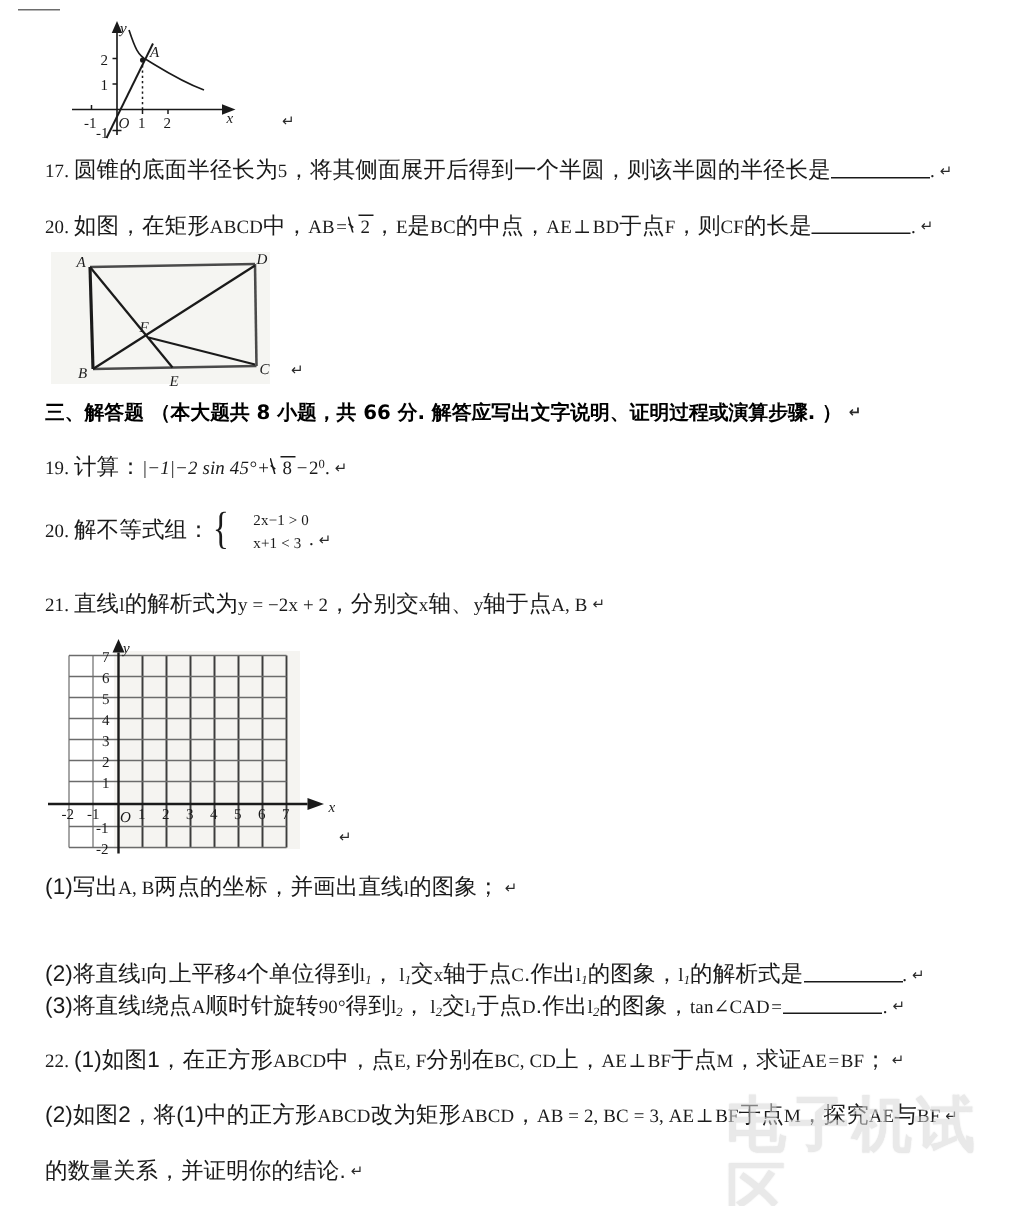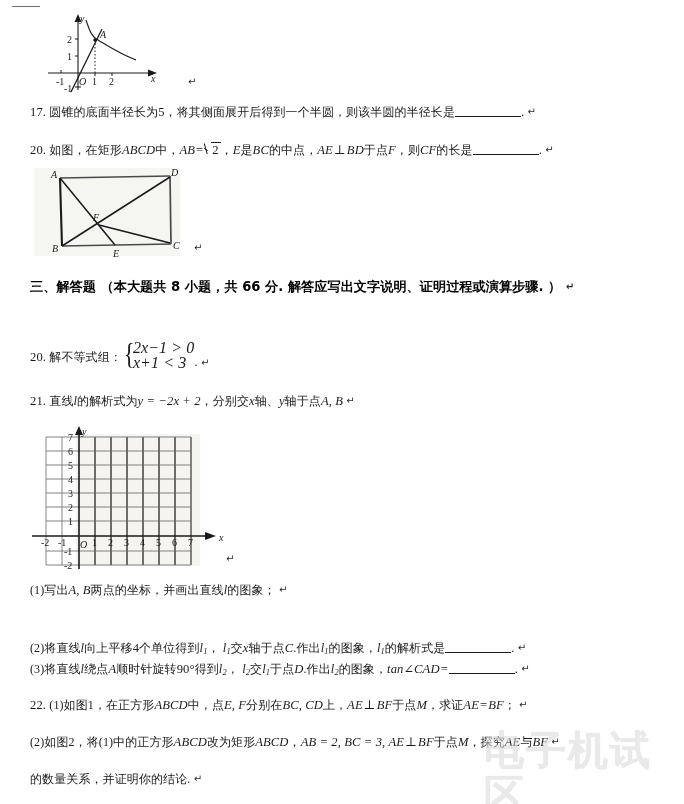--- a/index.html
+++ b/index.html
@@ -24,22 +24,22 @@
   }
 
   
   .line {
     position: absolute;
     font-size: 12.6px;
     line-height: 1.25;
     white-space: nowrap;
     letter-spacing: 0.1px;
   }
-  .cn { font-family: Liberation Serif, serif; font-size: 12px; }
-  .mi { font-family: "Liberation Serif", "DejaVu Serif", serif; font-style: italic; }
+  .cn { font-family: Liberation Sans, sans-serif; font-size: 15px; }
+  .mi { font-family: "Liberation Serif", "DejaVu Serif", serif; }
   .mn { font-family: "Liberation Serif", "DejaVu Serif", serif; font-style: normal; }
   .op { font-family: "Liberation Serif", "DejaVu Serif", serif; font-style: normal; padding: 0 1px; }
   .sub { font-size: 8.4px; vertical-align: -0.25em; font-style: italic; }
   .sup { font-size: 8.4px; vertical-align: 0.5em; font-style: normal; }
   .blank {
     display: inline-block;
     border-bottom: 1px solid #1a1a1a;
     width: 66px;
     height: 11px;
     vertical-align: -1px;
@@ -106,21 +106,21 @@
   .system .brace {
     position: absolute;
     left: 0; top: -2px;
     font-size: 30px;
     line-height: 30px;
     font-family: "Liberation Serif", serif;
     color: #1a1a1a;
     transform: scaleX(0.75);
   }
   .system .rows { display: inline-block; }
-  .system .r { display: block; line-height: 15px; font-size: 16px; white-space: nowrap; }
+  .system .r { display: block; line-height: 15px; font-size: 10px; white-space: nowrap; margin-left: 18px; }
 
   
   .fig { position: absolute; }
   .fig svg { display: block; }
   .fig-label {
     font-family: "Liberation Serif", serif;
     font-style: italic;
     font-size: 10px;
     fill: #1a1a1a;
   }
@@ -241,25 +241,30 @@
       <text class="fig-label" x="21" y="12">A</text>
       <text class="fig-label" x="141" y="10">D</text>
       <text class="fig-label" x="22" y="86">B</text>
       <text class="fig-label" x="143" y="83">C</text>
       <text class="fig-label" x="63" y="55">F</text>
       <text class="fig-label" x="83" y="91">E</text>
     </svg>
     <span class="pilcrow" style="position:absolute; left:164px; top:76px;">↵</span>
   </div>
 
-  <div class="section-head" style="left:30px; top:278px;">
+  <div class="section-head" style="left:30px; top:266px;">
     <span>三、解答题 （本大题共 8 小题，共 66 分. 解答应写出文字说明、证明过程或演算步骤. ）</span>
     <span class="pilcrow">↵</span>
   </div>
 
+  <div class="line" style="left:30px; top:303px;">
+    <span class="mn">19.</span>
+    <span class="cn">计算：</span><span class="mn" style="font-style:italic;">|−1|−2 sin 45°</span><span class="op">+</span><span class="sqrt-wrap"><span class="tick"></span><span class="radicand">8</span></span><span class="op">−</span><span class="mn">2</span><span class="sup">0</span><span class="mn">.</span>
+    <span class="pilcrow">↵</span>
+  </div>
 
   <div class="line" style="left:30px; top:340px;">
     <span class="mn">20.</span>
     <span class="cn">解不等式组：</span><span class="system"><span class="brace">{</span><span class="rows"><span class="r mi">2x−1 &gt; 0</span><span class="r mi">x+1 &lt; 3</span></span></span><span class="mn" style="vertical-align:-5px;">.</span>
     <span class="pilcrow" style="vertical-align:-5px;">↵</span>
   </div>
 
   <div class="line" style="left:30px; top:394px;">
     <span class="mn">21.</span>
     <span class="cn">直线</span><span class="mi">l</span><span class="cn">的解析式为</span><span class="mi">y = −2x + 2</span><span class="cn">，分别交</span><span class="mi">x</span><span class="cn">轴、</span><span class="mi">y</span><span class="cn">轴于点</span><span class="mi">A, B</span>

